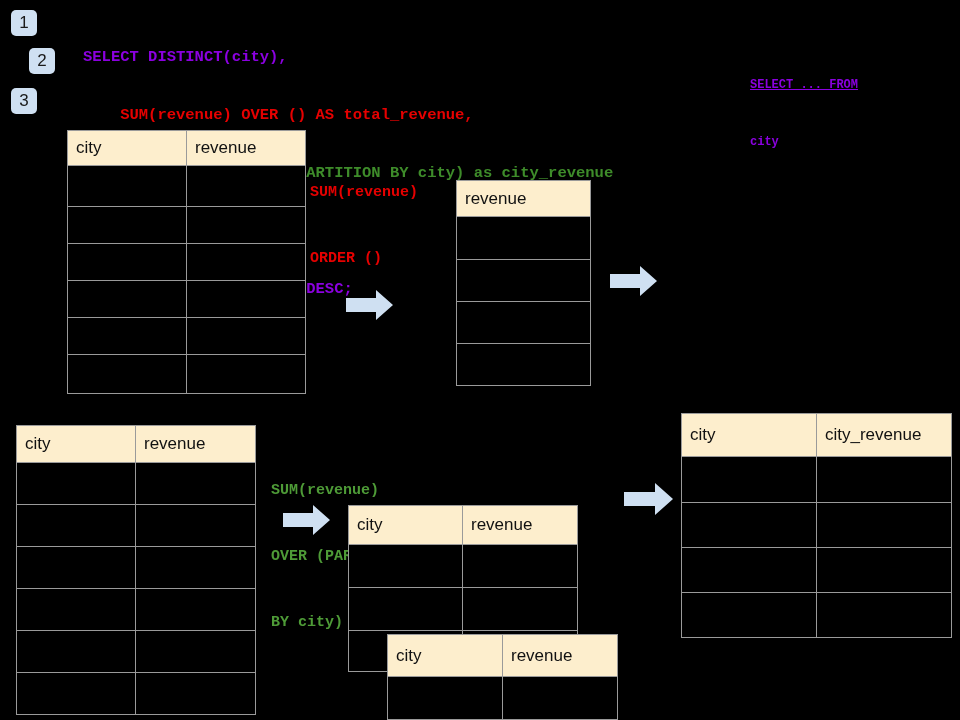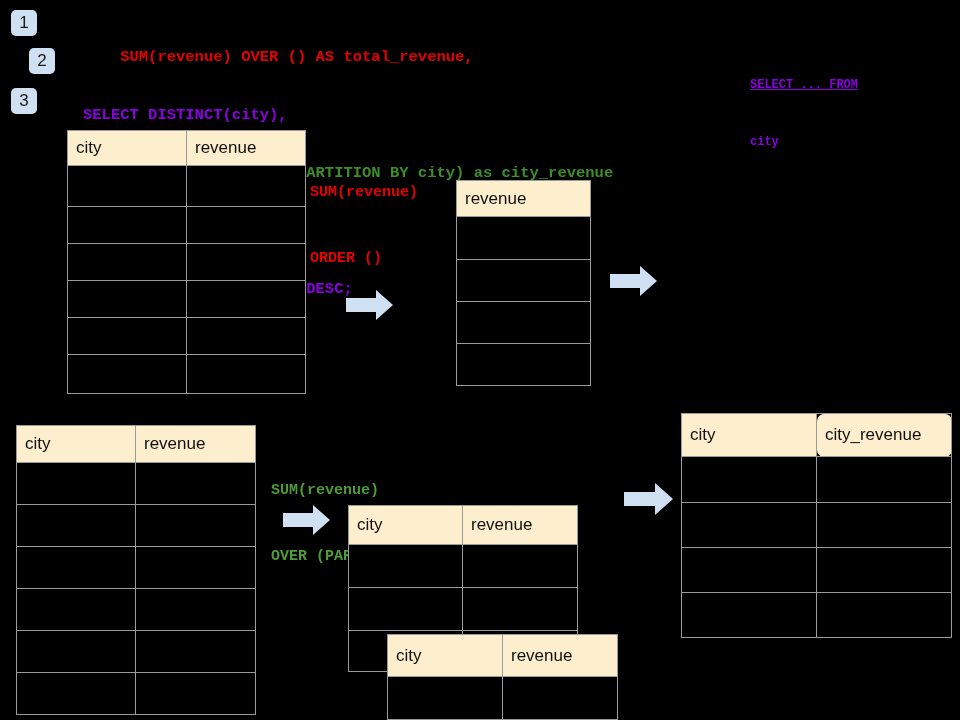--- a/index.html
+++ b/index.html
@@ -102,40 +102,41 @@
 </head>
 <body>
 
 <div id="canvas">
 
   <div class="badge" style="left:11px; top:10px;">1</div>
   <div class="badge" style="left:29px; top:48px;">2</div>
   <div class="badge" style="left:11px; top:88px;">3</div>
 
   <div class="code" style="left:83px; top:12px;">
+    <span class="code-line c-purple">SELECT DISTINCT(city),</span>
     <span class="code-line c-red">    SUM(revenue) OVER () AS total_revenue,</span>
-    <span class="code-line c-purple">SELECT DISTINCT(city),</span>
     <span class="code-line c-green">    SUM(revenue) OVER (PARTITION BY city) as city_revenue</span>
     <span class="code-line c-purple">  FROM rides</span>
     <span class="code-line c-purple">  ORDER by city_revenue DESC;</span>
   </div>
 
   <div class="side-note" style="left:750px; top:38px;">
     <span style="display:block;text-decoration:underline;">SELECT ... FROM</span>
     <span style="display:block;">city</span>
   </div>
 
   <div class="anno red" style="left:310px; top:138px;">
     <span style="display:block;">SUM(revenue)</span>
     <span style="display:block;">ORDER ()</span>
   </div>
 
   <div class="anno green" style="left:271px; top:436px;">
     <span style="display:block;">SUM(revenue)</span>
     <span style="display:block;">OVER (PARTITION</span>
+    <span style="display:block;">BY city)</span>
   </div>
 
   <table class="tbl" style="left:67px; top:130px; width:238px;">
     <colgroup>
         <col style="width:119px">
         <col style="width:119px">
       </colgroup>
     <thead>
       <tr>
         <th style="height:34px;">city</th>
@@ -309,21 +310,21 @@
   </div>
 
   <table class="tbl" style="left:681px; top:413px; width:270px;">
     <colgroup>
         <col style="width:135px">
         <col style="width:135px">
       </colgroup>
     <thead>
       <tr>
         <th style="height:42px;">city</th>
-        <th style="height:42px;border-radius:7px;">city_revenue</th>
+        <th style="height:42px;">city_revenue</th>
       </tr>
     </thead>
     <tbody>
       <tr>
           <td style="height:45px;"></td>
           <td></td>
         </tr>
       <tr>
           <td style="height:44px;"></td>
           <td></td>

